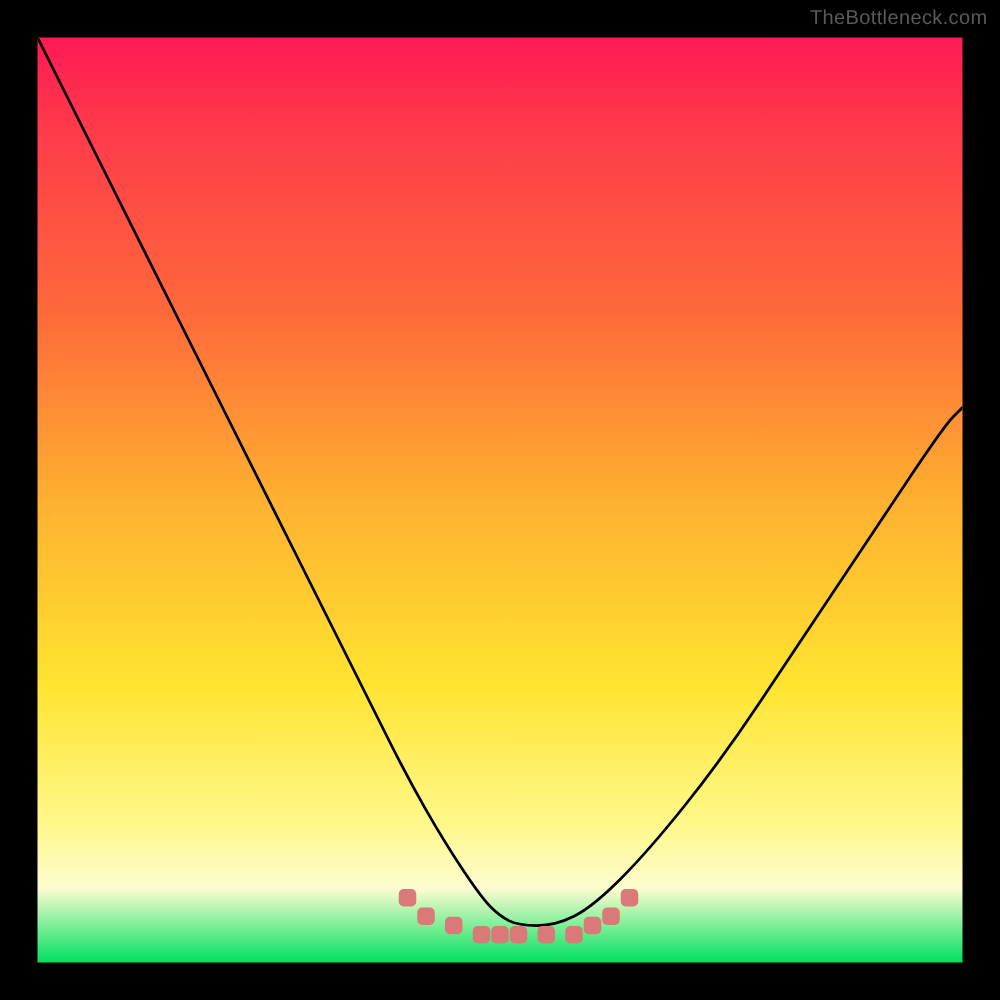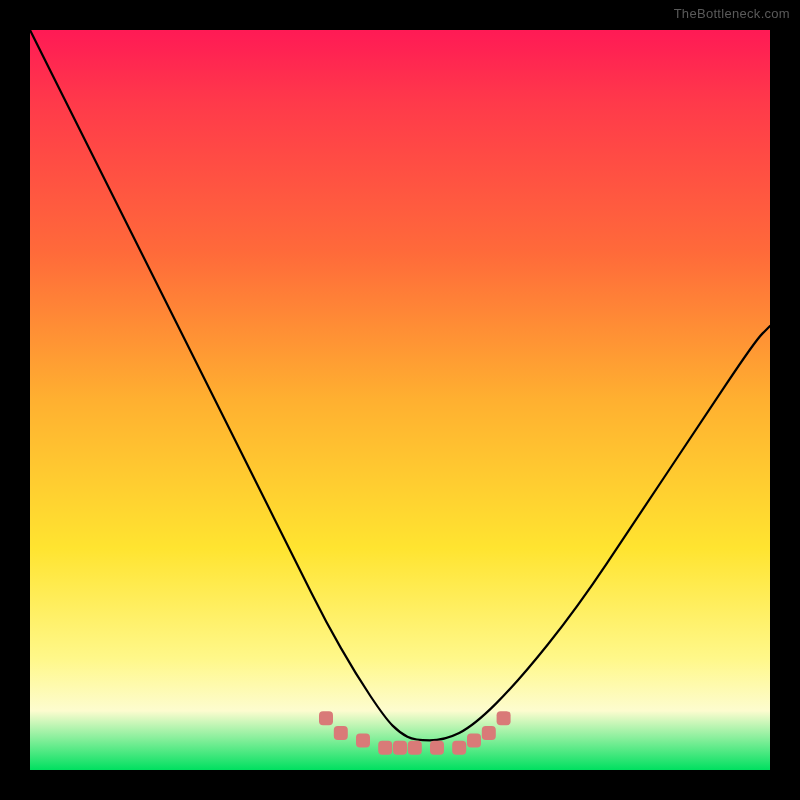--- a/index.html
+++ b/index.html
@@ -42,21 +42,21 @@
   }
   .svg-layer {
     position: absolute;
     inset: 0;
   }
   .watermark {
     position: absolute;
     top: 6px;
     right: 10px;
     color: #5a5a5a;
-    font-size: 13px;
+    font-size: 16px;
     font-weight: 500;
     letter-spacing: 0.3px;
     user-select: none;
   }
 </style>
 </head>
 <body>
 
 <div class="frame">
 

